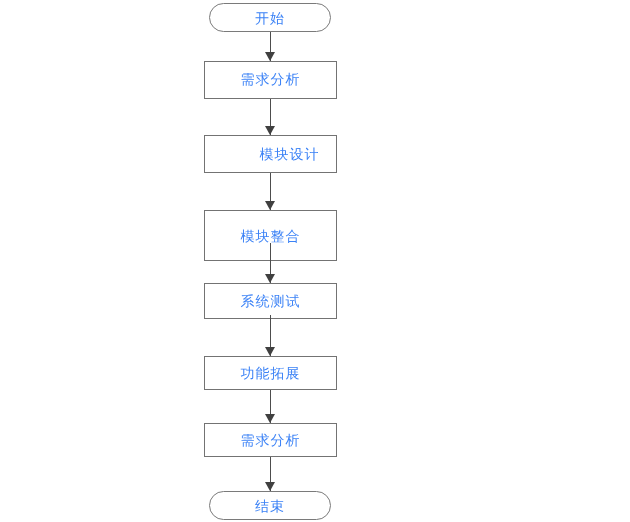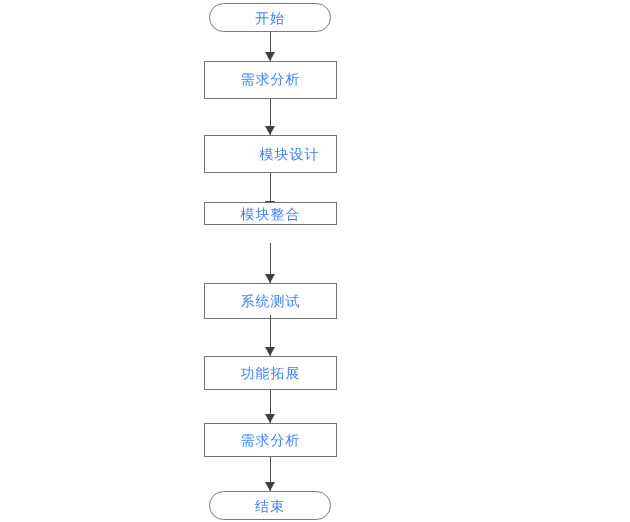--- a/index.html
+++ b/index.html
@@ -88,21 +88,21 @@
 
   <div class="node rect" style="top:135px; height:38px;padding-left:38px;">
     <span>模块设计</span>
   </div>
 
   <div class="connector" style="top:173px; height:37px;">
     <div class="line"></div>
     <div class="head"></div>
   </div>
 
-  <div class="node rect" style="top:202px; height:23px;">
+  <div class="node rect" style="top:210px; height:51px;">
     <span>模块整合</span>
   </div>
 
   <div class="connector" style="top:243px; height:40px;">
     <div class="line"></div>
     <div class="head"></div>
   </div>
 
   <div class="node rect" style="top:283px; height:36px;">
     <span>系统测试</span>

